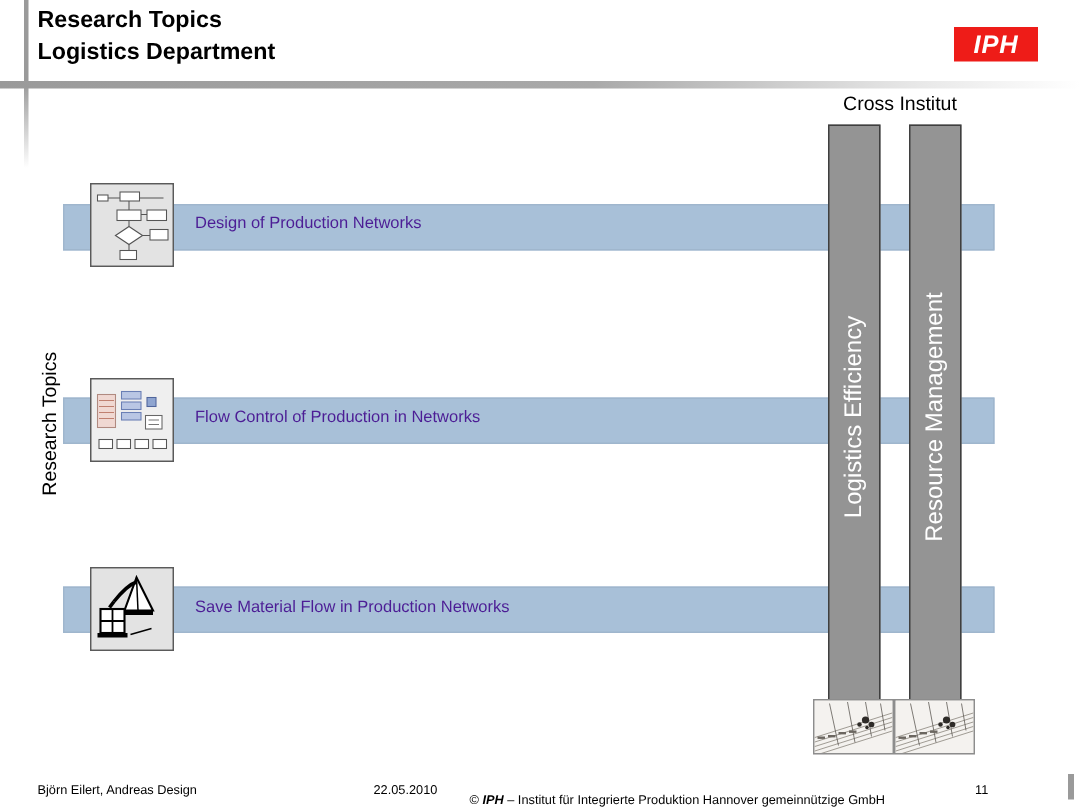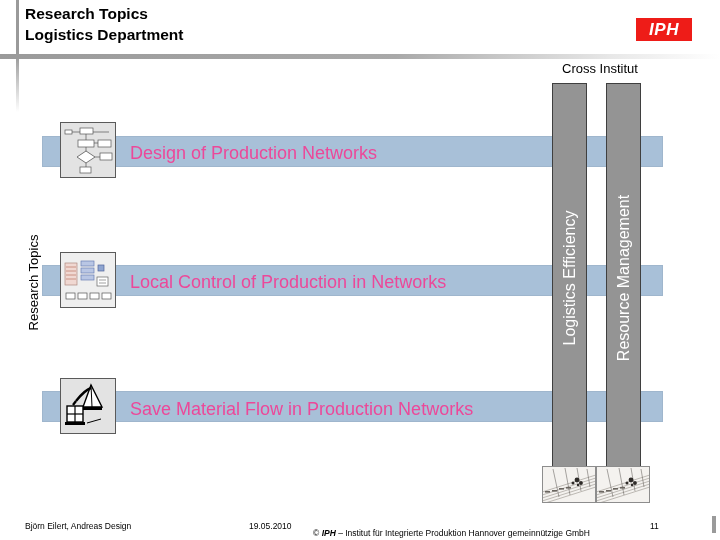--- a/index.html
+++ b/index.html
@@ -90,22 +90,22 @@
     left: 42px;
     width: 621px;
     height: 31px;
     background: #a8c0d8;
     border: 1px solid #9fb6cd;
     box-sizing: border-box;
   }
   .row-label {
     position: absolute;
     left: 130px;
-    font-size: 18px;
-    color: #ec4899;
+    font-size: 11px;
+    color: #4c1d95;
     white-space: nowrap;
     z-index: 6;
   }
   .row-icon {
     position: absolute;
     left: 60px;
     width: 56px;
     height: 56px;
     background: #dcdcdc;
     border: 1px solid #5a5a5a;
@@ -202,21 +202,21 @@
 <div class="row-bar" style="top:391px;"></div>
 
 <div class="pillar" style="left:552px;">
   <span class="pillar-text">Logistics Efficiency</span>
 </div>
 <div class="pillar" style="left:606px;">
   <span class="pillar-text">Resource Management</span>
 </div>
 
 <div class="row-label" style="top:143px;">Design of Production Networks</div>
-<div class="row-label" style="top:272px;">Local Control of Production in Networks</div>
+<div class="row-label" style="top:272px;">Flow Control of Production in Networks</div>
 <div class="row-label" style="top:399px;">Save Material Flow in Production Networks</div>
 
 <div class="row-icon" style="top:122px;">
   <svg width="54" height="54" viewBox="0 0 54 54">
     <rect x="0" y="0" width="54" height="54" fill="#e3e3e3"></rect>
     <rect x="4" y="7" width="7" height="4" fill="#ffffff" stroke="#555" stroke-width="0.7"></rect>
     <line x1="11" y1="9" x2="19" y2="9" stroke="#555" stroke-width="0.7"></line>
     <rect x="19" y="5" width="13" height="6" fill="#ffffff" stroke="#555" stroke-width="0.7"></rect>
     <line x1="32" y1="9" x2="48" y2="9" stroke="#555" stroke-width="0.7"></line>
     <line x1="25" y1="11" x2="25" y2="17" stroke="#555" stroke-width="0.7"></line>
@@ -323,16 +323,16 @@
     <g fill="#6b6660">
       <rect x="2" y="24" width="5" height="1.6"></rect>
       <rect x="9" y="23" width="5" height="1.6"></rect>
       <rect x="16" y="21" width="5" height="1.6"></rect>
       <rect x="23" y="20" width="5" height="1.6"></rect>
     </g>
   </svg>
 </div>
 
 <div class="footer-author">Björn Eilert, Andreas Design</div>
-<div class="footer-date">19.05.2010</div>
+<div class="footer-date">22.05.2010</div>
 <div class="footer-copy"><span>© </span><i>IPH</i><span> – Institut für Integrierte Produktion Hannover gemeinnützige GmbH</span></div>
 <div class="footer-page">11</div>
 <div class="footer-accent"></div>
 
 </body></html>

